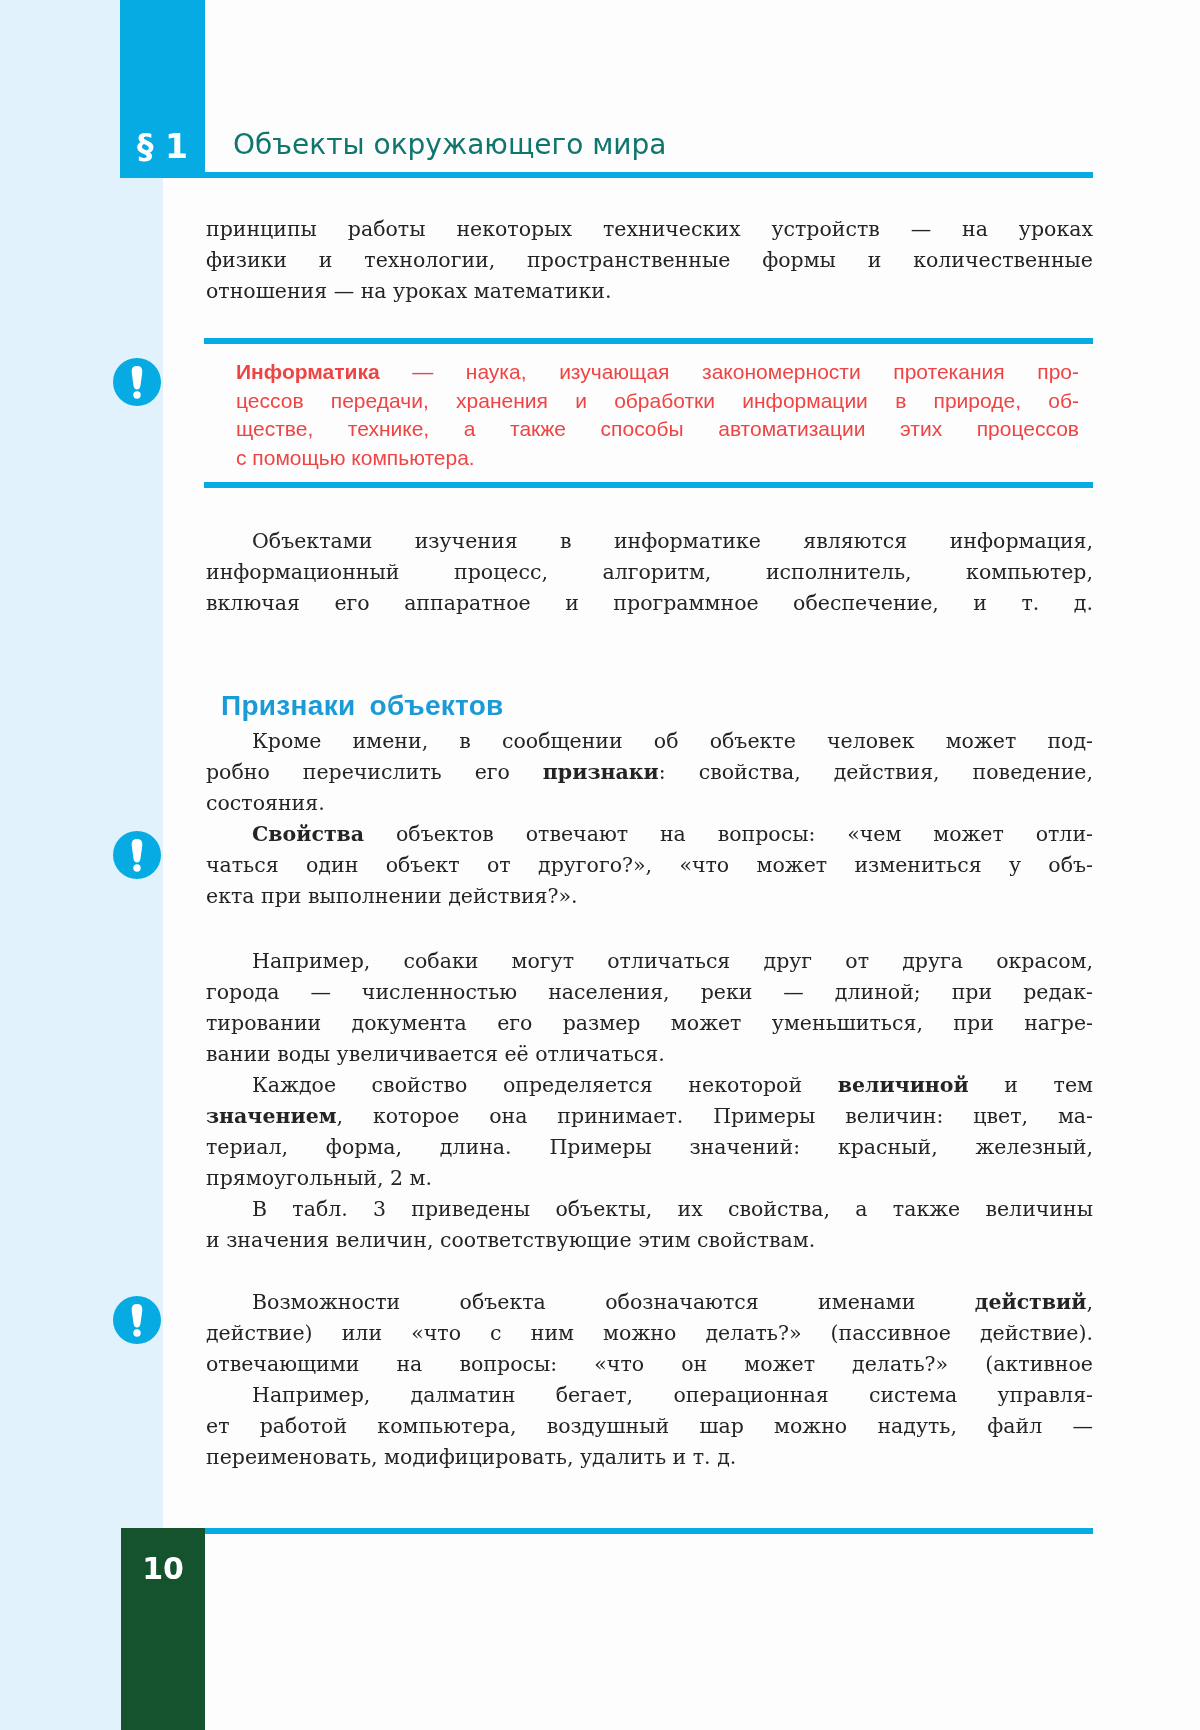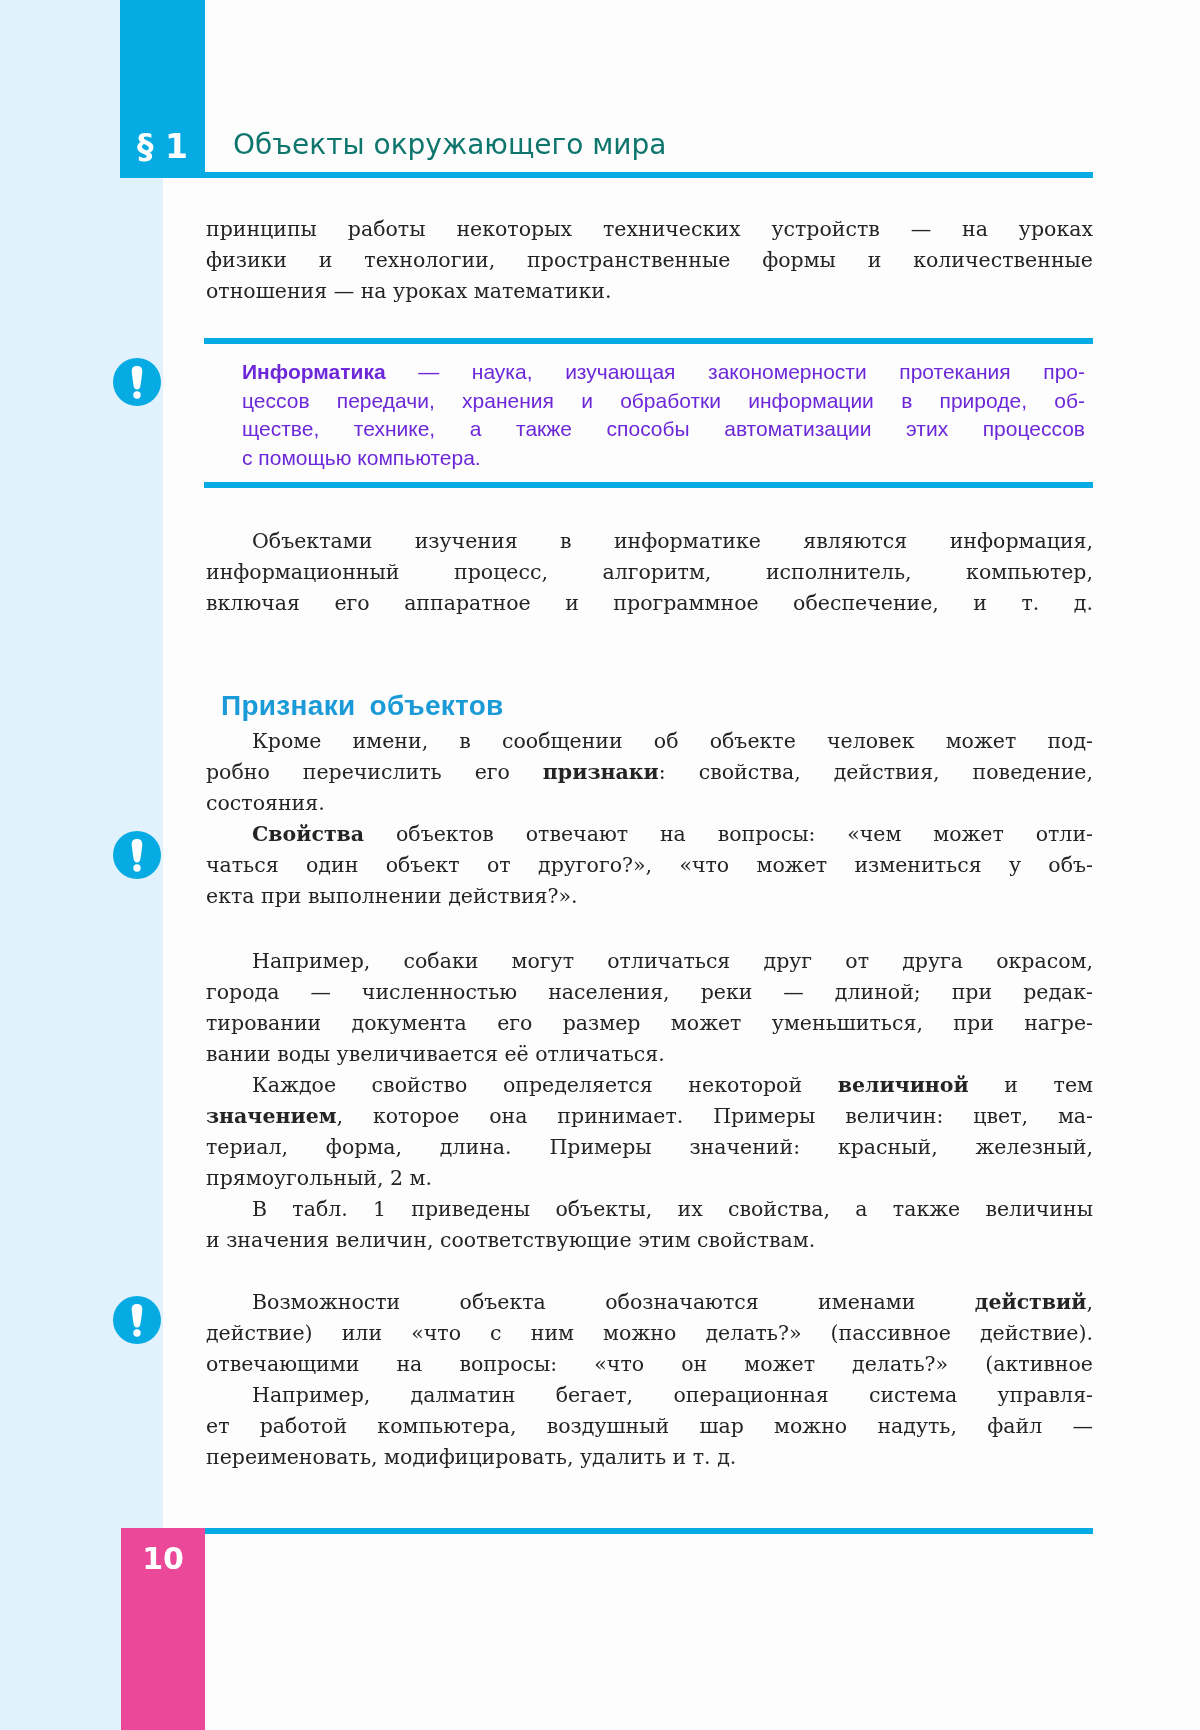--- a/index.html
+++ b/index.html
@@ -38,46 +38,46 @@
     font:20.5px/31px "DejaVu Serif",serif;
     color:#242424;
   }
   .b0{top:214px;}
   .b2{top:526px;}
   .b4{top:726px;}
   .b5{top:946px;}
   .b6{top:1287px;}
 
   .def-text{
-    position:absolute;left:242px;top:358px;width:843px;
+    position:absolute;left:236px;top:358px;width:843px;
     font:21px/28.5px "Liberation Sans",sans-serif;
-    color:#6d28d9;
+    color:#ef4444;
   }
   .line{text-align:justify;text-align-last:justify;}
   .line.nj{text-align-last:left;}
   .line.ind{text-indent:46px;}
   .line b{font-weight:bold;}
 
   .subhead{
     position:absolute;left:205px;top:674px;margin:16px;
     font:bold 28px "Liberation Sans",sans-serif;
     color:#1a9ad7;word-spacing:6px;letter-spacing:0.3px;
     white-space:nowrap;
   }
 
   .alert-icon{position:absolute;left:113px;width:48px;height:48px;}
   .i1{top:358px;}
   .i2{top:831px;}
   .i3{top:1296px;}
 
   .ftr-box{
     position:absolute;left:121px;top:1528px;width:84px;height:202px;
-    background:#ec4899;
+    background:#14532d;
     display:flex;justify-content:center;align-items:flex-start;
-    padding-top:13px;box-sizing:border-box;
+    padding-top:23px;box-sizing:border-box;
     color:#ffffff;font:bold 30px "DejaVu Sans",sans-serif;
   }
 </style>
 </head>
 <body>
 
 <div class="page">
 
   <div class="left-col"></div>
 
@@ -141,21 +141,21 @@
 
   <div class="para b5">
       <div class="line ind">Например, собаки могут отличаться друг от друга окрасом,</div>
       <div class="line">города — численностью населения, реки — длиной; при редак-</div>
       <div class="line">тировании документа его размер может уменьшиться, при нагре-</div>
       <div class="line nj">вании воды увеличивается её отличаться.</div>
       <div class="line ind">Каждое свойство определяется некоторой <b>величиной</b> и тем</div>
       <div class="line"><b>значением</b>, которое она принимает. Примеры величин: цвет, ма-</div>
       <div class="line">териал, форма, длина. Примеры значений: красный, железный,</div>
       <div class="line nj">прямоугольный, 2 м.</div>
-      <div class="line ind">В табл. 1 приведены объекты, их свойства, а также величины</div>
+      <div class="line ind">В табл. 3 приведены объекты, их свойства, а также величины</div>
       <div class="line nj">и значения величин, соответствующие этим свойствам.</div>
     </div>
 
   <div class="alert-icon i3">
     <svg viewBox="0 0 48 48" width="48" height="48">
       <circle cx="24" cy="24" r="24" fill="#06abe4"></circle>
       <path d="M24 8 c4.2 0 5.8 2.6 5.2 7.2 l-1.7 12.2 c-0.35 2.6-1.65 4.1-3.5 4.1 s-3.15-1.5-3.5-4.1 L18.8 15.2 C18.2 10.6 19.8 8 24 8 z" fill="#ffffff"></path>
       <circle cx="24" cy="37" r="3.7" fill="#ffffff"></circle>
     </svg>
   </div>

